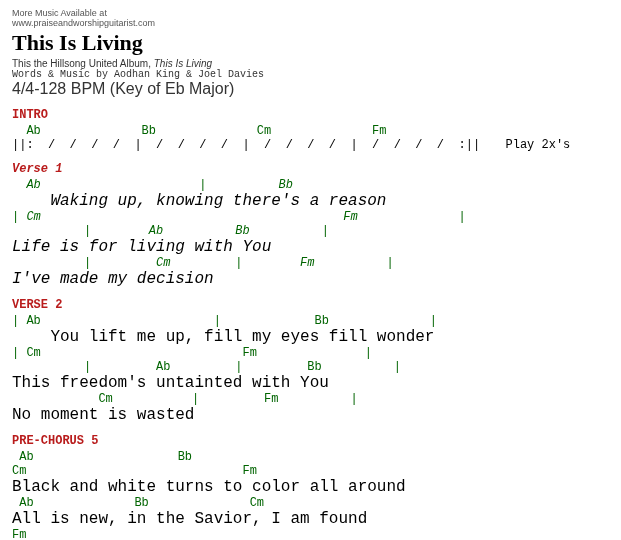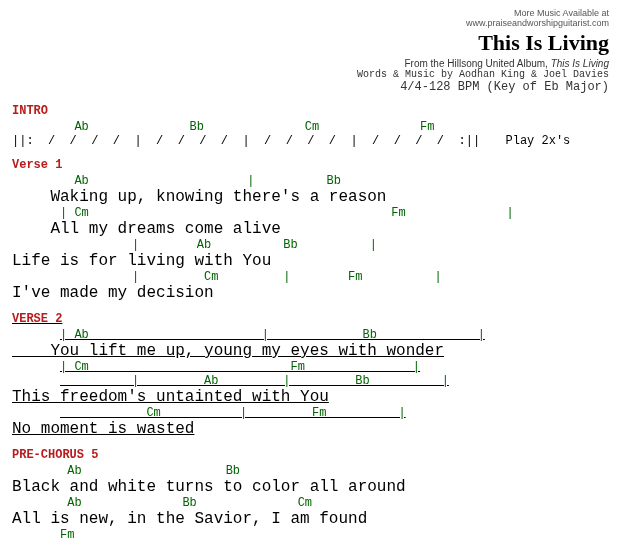--- a/index.html
+++ b/index.html
@@ -7,21 +7,21 @@
       background: #fff;
       font-family: 'Courier New', Courier, monospace;
       font-size: 12px;
       color: #000;
       width: 621px;
       min-height: 540px;
       padding: 8px 12px;
       overflow-y: auto;
     }
     .header {
-      text-align: right;
+      text-align: left;
       margin-bottom: 6px;
     }
     .header .top-note {
       font-size: 9px;
       color: #555;
       font-family: Arial, sans-serif;
     }
     .header .title {
       font-size: 22px;
       font-family: 'Times New Roman', Times, serif;
@@ -36,41 +36,40 @@
     }
     .header .album-line .italic {
       font-style: italic;
     }
     .header .credits {
       font-size: 10px;
       font-family: Liberation Mono, monospace;
       color: #333;
     }
     .header .tempo {
-      font-size: 12px;
-      font-family: Liberation Mono, monospace;
+      font-size: 16px;
+      font-family: Liberation Sans, sans-serif;
       color: #333;
     }
     .content {
       margin-top: 8px;
     }
     .section-label {
       font-weight: bold;
       color: #b91c1c;
       margin-top: 10px;
       margin-bottom: 2px;
       font-family: 'Courier New', Courier, monospace;
       font-size: 12px;
     }
     .chord-line {
       color: #006400;
       font-family: 'Courier New', Courier, monospace;
       font-size: 12px;
       white-space: pre;
-      margin-left: 48px;
     }
     .lyric-line {
       color: #000;
       font-family: 'Courier New', Courier, monospace;
       font-size: 16px;
       white-space: pre;
     }
     .play-note {
       color: #000;
       margin-left: 11px;
@@ -85,58 +84,58 @@
 </head>
 <body>
 
 <div class="header">
   <div class="top-note">
     <span>More Music Available at</span><br>
     <span>www.praiseandworshipguitarist.com</span>
   </div>
   <div class="title">This Is Living</div>
   <div class="album-line">
-    <span>From the Hillsong United Album, </span><span class="italic">This Is Living</span>
+    <span>This the Hillsong United Album, </span><span class="italic">This Is Living</span>
   </div>
   <div class="credits">Words &amp; Music by Aodhan King &amp; Joel Davies</div>
   <div class="tempo">4/4-128 BPM (Key of Eb Major)</div>
 </div>
 
 <div class="content">
 
   <div class="section-label">INTRO</div>
   <div class="chord-line">  Ab              Bb              Cm              Fm</div>
   <div class="intro-line">||:  /  /  /  /  |  /  /  /  /  |  /  /  /  /  |  /  /  /  /  :||  <span class="play-note">Play 2x's</span></div>
 
-  <div style="margin-top:8px;">
+  <div style="margin-top:8px;font-style:italic;">
     <div class="section-label">Verse 1</div>
     <div class="chord-line">  Ab                      |          Bb</div>
     <div class="lyric-line">    Waking up, knowing there's a reason</div>
     <div class="chord-line">| Cm                                          Fm              |</div>
-    <div class="lyric-line">    All my dreams come alive</div>
     <div class="chord-line">          |        Ab          Bb          |</div>
     <div class="lyric-line">Life is for living with You</div>
     <div class="chord-line">          |         Cm         |        Fm          |</div>
     <div class="lyric-line">I've made my decision</div>
   </div>
 
-  <div style="margin-top:8px;text-decoration:underline;">
+  <div style="margin-top:8px;">
     <div class="section-label">VERSE 2</div>
     <div class="chord-line">| Ab                        |             Bb              |</div>
-    <div class="lyric-line">    You lift me up, young my eyes with wonder</div>
+    <div class="lyric-line">    You lift me up, fill my eyes fill wonder</div>
     <div class="chord-line">| Cm                            Fm               |</div>
     <div class="chord-line">          |         Ab         |         Bb          |</div>
     <div class="lyric-line">This freedom's untainted with You</div>
     <div class="chord-line">            Cm           |         Fm          |</div>
     <div class="lyric-line">No moment is wasted</div>
   </div>
 
   <div style="margin-top:8px;">
     <div class="section-label">PRE-CHORUS 5</div>
     <div class="chord-line"> Ab                    Bb</div>
+    <div class="chord-line">Cm                              Fm</div>
     <div class="lyric-line">Black and white turns to color all around</div>
     <div class="chord-line"> Ab              Bb              Cm</div>
     <div class="lyric-line">All is new, in the Savior, I am found</div>
     <div class="chord-line">Fm</div>
 
   </div>
 
 </div>
 
 </body></html>

